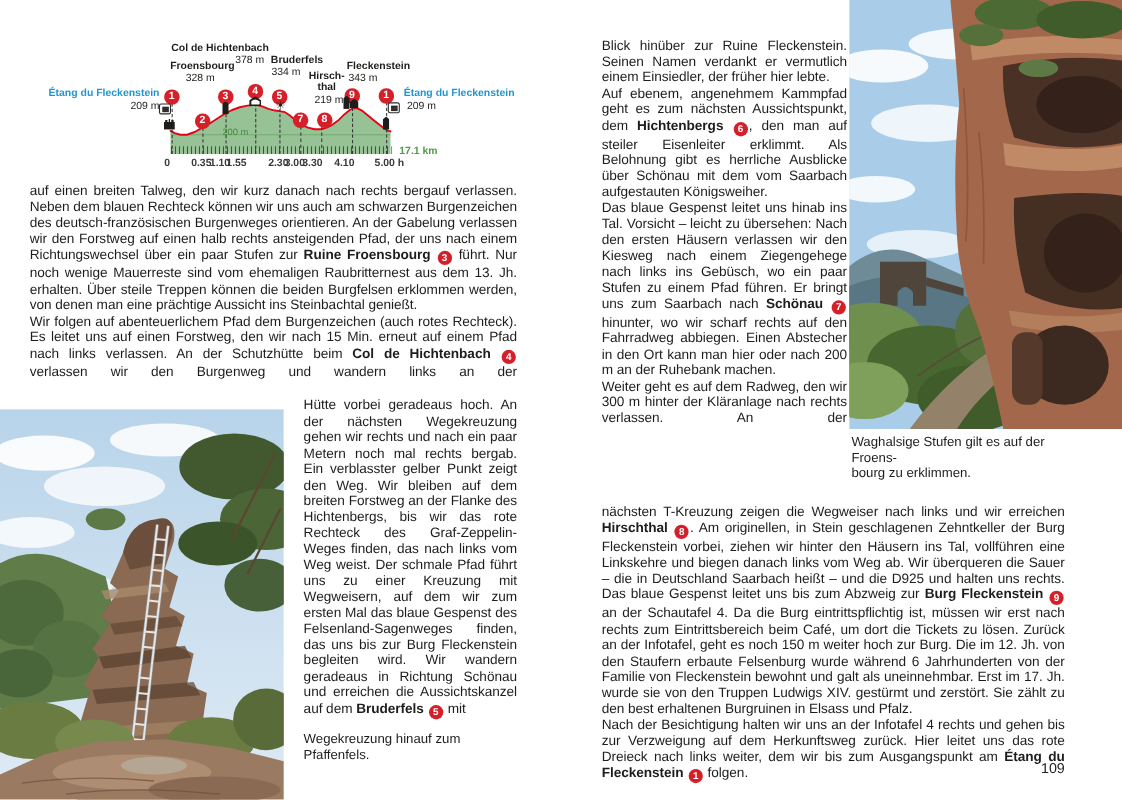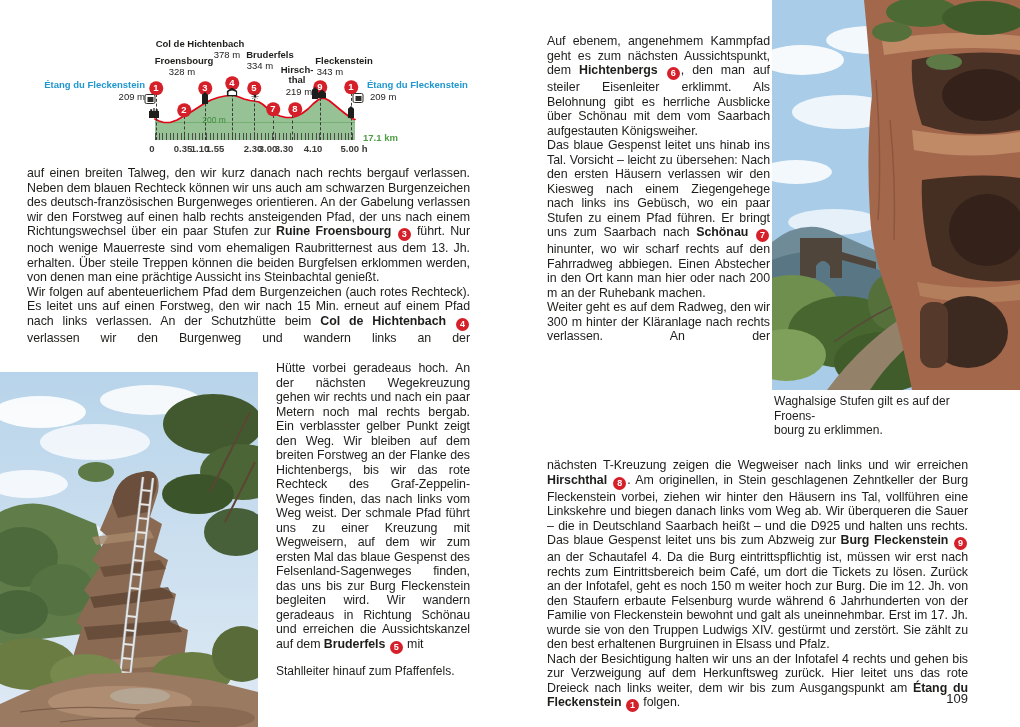--- a/index.html
+++ b/index.html
@@ -141,21 +141,21 @@
 
 <article class="col" id="colA">
   <p><span>auf einen breiten Talweg, den wir kurz danach nach rechts bergauf verlassen. Neben dem blauen Rechteck können wir uns auch am schwarzen Burgenzeichen des deutsch-französischen Burgenweges orientieren. An der Gabelung verlassen wir den Forstweg auf einen halb rechts ansteigenden Pfad, der uns nach einem Richtungswechsel über ein paar Stufen zur </span><span class="b">Ruine Froensbourg</span><span> </span><span class="tbadge">3</span><span> führt. Nur noch wenige Mauerreste sind vom ehemaligen Raubritternest aus dem 13. Jh. erhalten. Über steile Treppen können die beiden Burgfelsen erklommen werden, von denen man eine prächtige Aussicht ins Steinbachtal genießt.</span></p>
   <p class="cont-j"><span>Wir folgen auf abenteuerlichem Pfad dem Burgenzeichen (auch rotes Rechteck). Es leitet uns auf einen Forstweg, den wir nach 15 Min. erneut auf einem Pfad nach links verlassen. An der Schutzhütte beim </span><span class="b">Col de Hichtenbach</span><span> </span><span class="tbadge">4</span><span> verlassen wir den Burgenweg und wandern links an der</span></p>
 </article>
 
 <article class="col" id="colB">
   <p><span>Hütte vorbei geradeaus hoch. An der nächsten Wegekreuzung gehen wir rechts und nach ein paar Metern noch mal rechts bergab. Ein verblasster gelber Punkt zeigt den Weg. Wir bleiben auf dem breiten Forstweg an der Flanke des Hichtenbergs, bis wir das rote Rechteck des Graf-Zeppelin-Weges finden, das nach links vom Weg weist. Der schmale Pfad führt uns zu einer Kreuzung mit Wegweisern, auf dem wir zum ersten Mal das blaue Gespenst des Felsenland-Sagenweges finden, das uns bis zur Burg Fleckenstein begleiten wird. Wir wandern geradeaus in Richtung Schönau und erreichen die Aussichtskanzel auf dem </span><span class="b">Bruderfels</span><span> </span><span class="tbadge">5</span><span> mit</span></p>
 </article>
 
-<figcaption class="caption" id="capL">Stahlleiter hinauf zum Pfaffenfels.</figcaption>
+<figcaption class="caption" id="capL">Wegekreuzung hinauf zum Pfaffenfels.</figcaption>
 
 <figure id="photoL">
   <svg width="258" height="355" viewBox="0 0 258 355">
     <defs>
       <linearGradient id="skyL" x1="0" y1="0" x2="0" y2="1">
         <stop offset="0" stop-color="#b8d4ea"></stop>
           <stop offset="1" stop-color="#dfeaf4"></stop>
       </linearGradient>
     </defs>
     <rect width="258" height="355" fill="url(#skyL)"></rect>
@@ -268,20 +268,21 @@
     <ellipse cx="120" cy="32" rx="20" ry="10" fill="#55703b"></ellipse>
     <ellipse cx="172" cy="62" rx="18" ry="8" fill="#5d7a46"></ellipse>
     <path d="M104,80 Q110,160 106,220 M118,120 Q124,180 122,240" stroke="#7c4a35" stroke-width="1.5" fill="none" opacity="0.55"></path>
   </svg>
 </figure>
 
 <figcaption class="caption" id="capR">Waghalsige Stufen gilt es auf der Froens-
 bourg zu erklimmen.</figcaption>
 
 <article class="col" id="colC">
+  <p><span>Blick hinüber zur Ruine Fleckenstein. Seinen Namen verdankt er vermutlich einem Einsiedler, der früher hier lebte.</span></p>
   <p><span>Auf ebenem, angenehmem Kammpfad geht es zum nächsten Aussichtspunkt, dem </span><span class="b">Hichtenbergs</span><span> </span><span class="tbadge">6</span><span>, den man auf steiler Eisenleiter erklimmt. Als Belohnung gibt es herrliche Ausblicke über Schönau mit dem vom Saarbach aufgestauten Königsweiher.</span></p>
   <p><span>Das blaue Gespenst leitet uns hinab ins Tal. Vorsicht – leicht zu übersehen: Nach den ersten Häusern verlassen wir den Kiesweg nach einem Ziegengehege nach links ins Gebüsch, wo ein paar Stufen zu einem Pfad führen. Er bringt uns zum Saarbach nach </span><span class="b">Schönau</span><span> </span><span class="tbadge">7</span><span> hinunter, wo wir scharf rechts auf den Fahrradweg abbiegen. Einen Abstecher in den Ort kann man hier oder nach 200 m an der Ruhebank machen.</span></p>
   <p class="cont-j"><span>Weiter geht es auf dem Radweg, den wir 300 m hinter der Kläranlage nach rechts verlassen. An der</span></p>
 </article>
 
 <article class="col" id="colD">
   <p><span>nächsten T-Kreuzung zeigen die Wegweiser nach links und wir erreichen </span><span class="b">Hirschthal</span><span> </span><span class="tbadge">8</span><span>. Am originellen, in Stein geschlagenen Zehntkeller der Burg Fleckenstein vorbei, ziehen wir hinter den Häusern ins Tal, vollführen eine Linkskehre und biegen danach links vom Weg ab. Wir überqueren die Sauer – die in Deutschland Saarbach heißt – und die D925 und halten uns rechts. Das blaue Gespenst leitet uns bis zum Abzweig zur </span><span class="b">Burg Fleckenstein</span><span> </span><span class="tbadge">9</span><span> an der Schautafel 4. Da die Burg eintrittspflichtig ist, müssen wir erst nach rechts zum Eintrittsbereich beim Café, um dort die Tickets zu lösen. Zurück an der Infotafel, geht es noch 150 m weiter hoch zur Burg. Die im 12. Jh. von den Staufern erbaute Felsenburg wurde während 6 Jahrhunderten von der Familie von Fleckenstein bewohnt und galt als uneinnehmbar. Erst im 17. Jh. wurde sie von den Truppen Ludwigs XIV. gestürmt und zerstört. Sie zählt zu den best erhaltenen Burgruinen in Elsass und Pfalz.</span></p>
   <p><span>Nach der Besichtigung halten wir uns an der Infotafel 4 rechts und gehen bis zur Verzweigung auf dem Herkunftsweg zurück. Hier leitet uns das rote Dreieck nach links weiter, dem wir bis zum Ausgangspunkt am </span><span class="b">Étang du Fleckenstein</span><span> </span><span class="tbadge">1</span><span> folgen.</span></p>
 </article>
 

